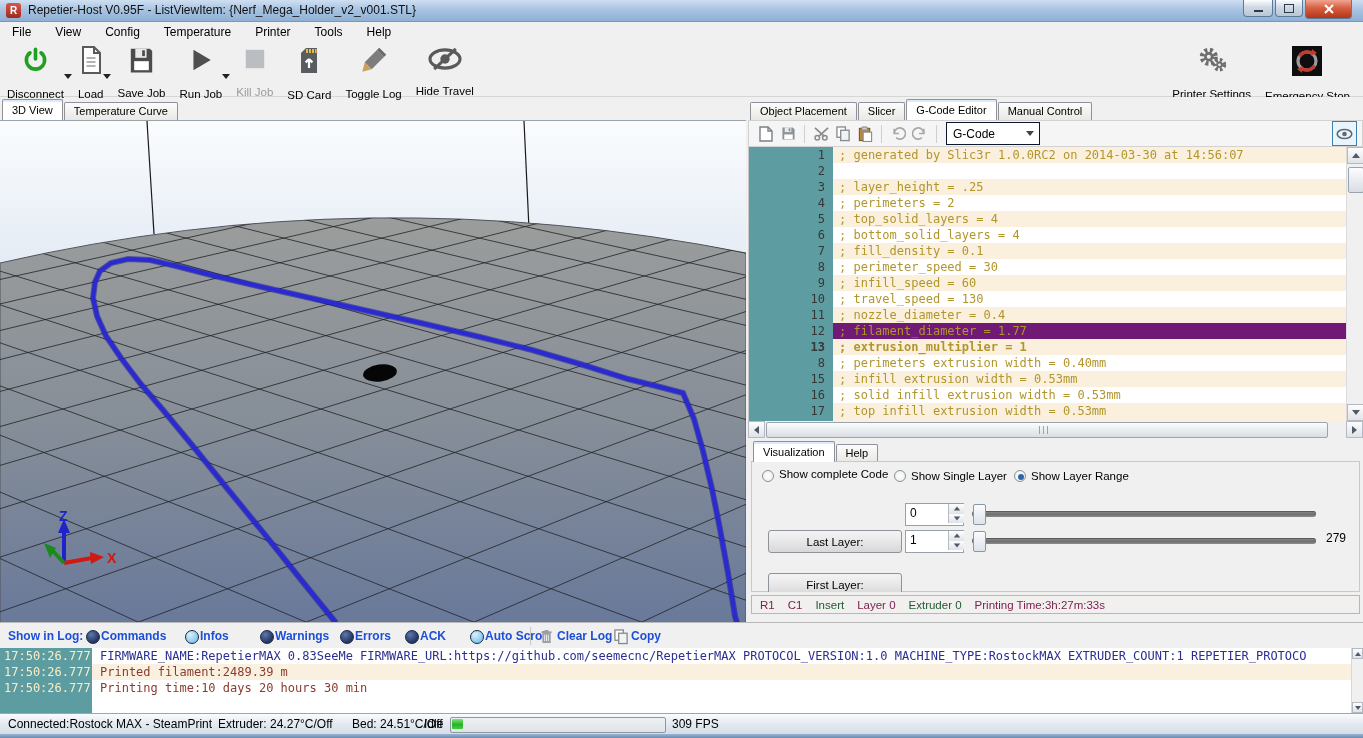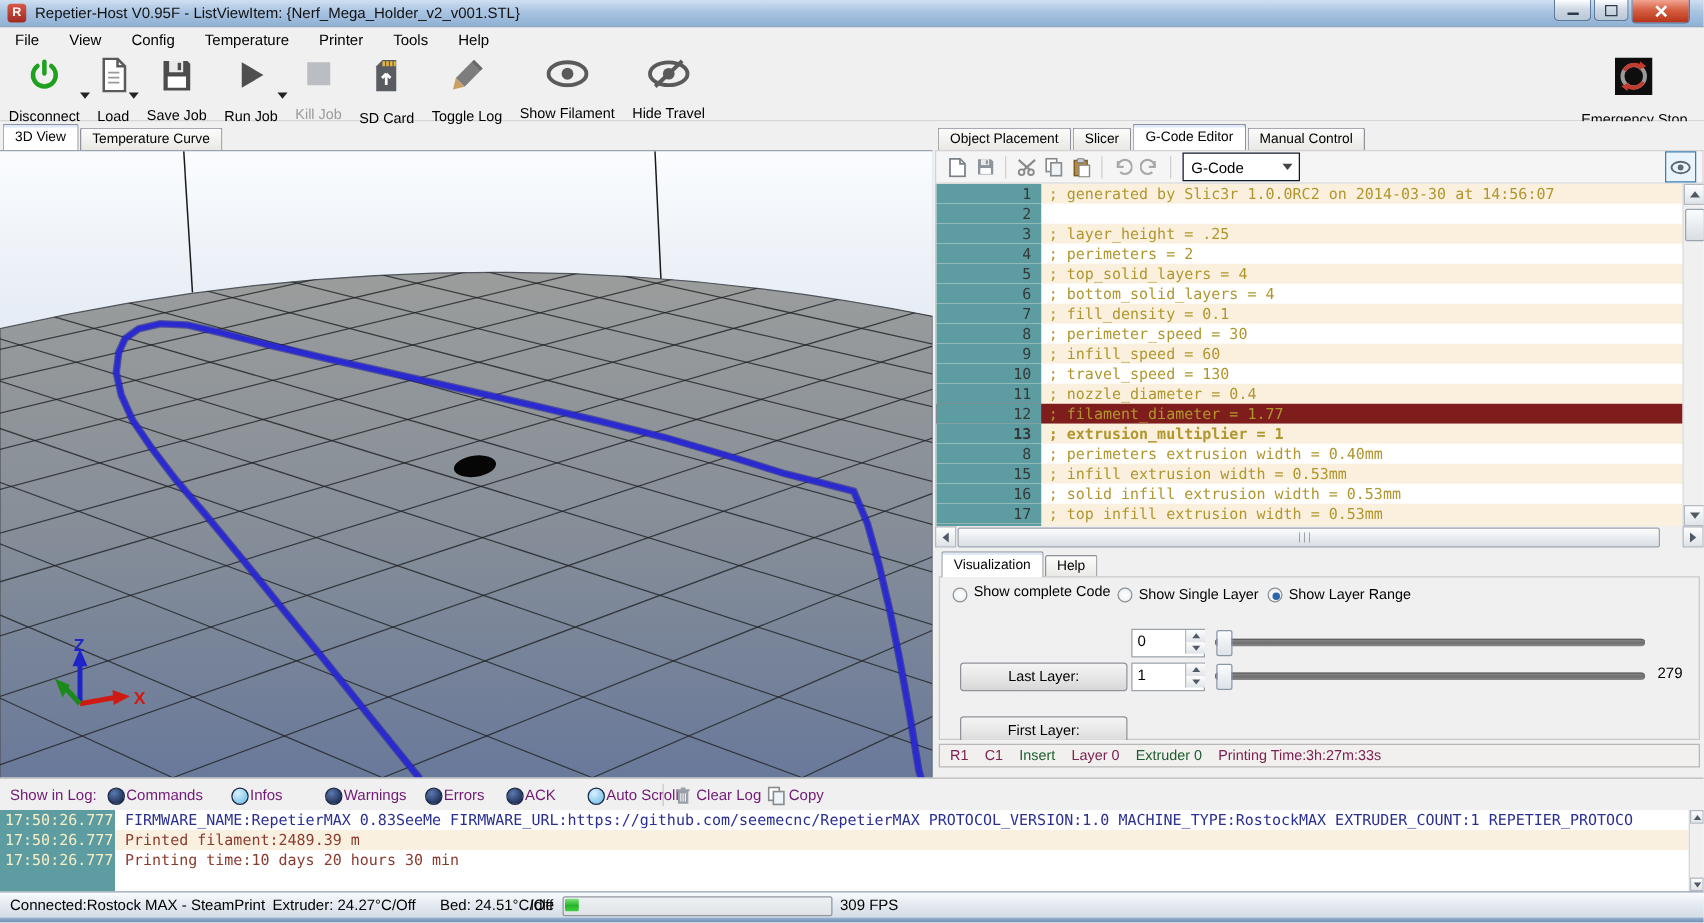--- a/index.html
+++ b/index.html
@@ -85,21 +85,21 @@
   .slider-track{position:absolute;height:6px;border-radius:3px;
     background:linear-gradient(#9a9a9a,#6e6e6e 55%,#8b8b8b);box-shadow:inset 0 1px 1px #565656;}
   .slider-thumb{position:absolute;width:11px;height:19px;border:1px solid #8a97a6;border-radius:2px;
     background:linear-gradient(#fbfcfd,#dde3ea);}
   .statline{left:748px;top:592px;width:615px;height:24px;background:#f0f0f0;}
   .statline-inner{left:751px;top:595px;width:609px;height:19px;border:1px solid #b7b7b7;
     background:#f1f0ee;display:flex;align-items:center;padding-left:8px;font-size:11.5px;gap:13px;}
   
   .log-toolbar{left:0;top:622px;width:1363px;height:26px;background:#f0f0f0;border-top:1px solid #b9b9b9;}
   .log-dot{position:absolute;top:7px;width:12px;height:12px;border-radius:50%;border:1px solid #1a2742;}
-  .log-lbl{position:absolute;top:6px;font-size:12px;color:#701a75;white-space:nowrap;}
+  .log-lbl{position:absolute;top:6px;font-size:12px;color:#1d4ed8;white-space:nowrap;font-weight:bold;}
   .logarea{left:0;top:648px;width:1363px;height:65px;background:#fff;overflow:hidden;
     font-family:"DejaVu Sans Mono",monospace;font-size:12px;}
   .log-gutter{left:0;top:0;width:92px;height:65px;background:#5d9ca0;}
   .log-row{position:absolute;left:0;width:1351px;height:16px;line-height:16px;white-space:nowrap;}
   .log-time{position:absolute;left:0;width:92px;color:#f8eec6;padding-left:4px;box-sizing:border-box;}
   .log-text{position:absolute;left:100px;}
   .log-vscroll{left:1351px;top:648px;width:12px;height:65px;background:#f0f0f0;border-left:1px solid #d8d8d8;}
   
   .statusbar{left:0;top:713px;width:1363px;height:21px;
     background:linear-gradient(#fafcfe,#e3e9f0 50%,#d5dde6);border-top:1px solid #98a6b6;font-size:12px;color:#000;}
@@ -208,38 +208,42 @@
         <svg width="28" height="28" viewBox="0 0 24 24">
           <path d="M14.5 3.5l6 6-10.5 10.5-6-6z" fill="#7d7d7d"></path>
           <path d="M4 14l6 6-8 2z" fill="#c9a063"></path>
           <path d="M16.5 1.5l6 6-2 2-6-6z" fill="#6a6a6a"></path>
         </svg>
       </div>
       <div class="tb-label">Toggle Log</div>
     </div>
     <div class="tb-item">
       <div class="tb-icon">
-        <svg width="34" height="22" viewBox="0 0 28 18">
-          <ellipse cx="14" cy="9" rx="12.5" ry="7.6" fill="none" stroke="#5a5a5a" stroke-width="2.6"></ellipse>
-          <circle cx="14" cy="9" r="3.9" fill="#5a5a5a"></circle>
-        </svg>
-      </div>
-      <div class="tb-label">Show Filament</div>
-    </div>
-    <div class="tb-item">
-      <div class="tb-icon">
         <svg width="34" height="24" viewBox="0 0 28 20">
           <ellipse cx="14" cy="10" rx="12.5" ry="7.6" fill="none" stroke="#5a5a5a" stroke-width="2.6"></ellipse>
           <circle cx="14" cy="10" r="3.9" fill="#5a5a5a"></circle>
           <path d="M5 18.5 L23 1.5" stroke="#5a5a5a" stroke-width="2.6"></path>
         </svg>
       </div>
       <div class="tb-label">Hide Travel</div>
     </div>
     <div class="tb-right" style="margin-right: 6px;">
+      <div class="tb-item">
+        <div class="tb-icon">
+          <svg width="32" height="28" viewBox="0 0 30 26">
+            <circle cx="12" cy="10" r="6.2" fill="none" stroke="#6e6e6e" stroke-width="4.6" stroke-dasharray="2.7 2.3"></circle>
+            <circle cx="12" cy="10" r="4.4" fill="#6e6e6e"></circle>
+            <circle cx="12" cy="10" r="1.9" fill="#f0f0f0"></circle>
+            <circle cx="22" cy="17.5" r="4.4" fill="none" stroke="#6e6e6e" stroke-width="3.8" stroke-dasharray="2.2 1.9"></circle>
+            <circle cx="22" cy="17.5" r="3" fill="#6e6e6e"></circle>
+            <circle cx="22" cy="17.5" r="1.3" fill="#f0f0f0"></circle>
+          </svg>
+        </div>
+        <div class="tb-label">Printer Settings</div>
+      </div>
       <div class="tb-item">
         <div class="tb-icon">
           <svg width="30" height="30" viewBox="0 0 30 30">
             <rect width="30" height="30" fill="#0e0e0e"></rect>
             <circle cx="15" cy="15" r="9" stroke="#9a9a9a" stroke-width="3.2" fill="none"></circle>
             <path d="M7.5 10.5a9 9 0 0 1 13-3" stroke="#c23b2e" stroke-width="3.2" fill="none"></path>
             <path d="M22.5 19.5a9 9 0 0 1 -13 3" stroke="#c23b2e" stroke-width="3.2" fill="none"></path>
             <polygon points="20,3 25,7 19,10" fill="#c23b2e"></polygon>
             <polygon points="10,27 5,23 11,20" fill="#c23b2e"></polygon>
           </svg>
@@ -453,21 +457,21 @@
       <span class="code">; infill_speed = 60</span>
     </div>
     <div class="ed-line" style="top: 144px; background: rgb(255, 255, 255);">
       <span class="num">10</span>
       <span class="code">; travel_speed = 130</span>
     </div>
     <div class="ed-line" style="top: 160px; background: rgb(251, 240, 221);">
       <span class="num">11</span>
       <span class="code">; nozzle_diameter = 0.4</span>
     </div>
-    <div class="ed-line" style="top: 176px; background: #7f1d1d;">
+    <div class="ed-line" style="top: 176px; background: #701a75;">
       <span class="num">12</span>
       <span class="code">; filament_diameter = 1.77</span>
     </div>
     <div class="ed-line" style="top: 192px; background: rgb(251, 240, 221); font-weight: bold;">
       <span class="num">13</span>
       <span class="code">; extrusion_multiplier = 1</span>
     </div>
     <div class="ed-line" style="top: 208px; background: rgb(255, 255, 255);">
       <span class="num">8</span>
       <span class="code">; perimeters extrusion width = 0.40mm</span>

